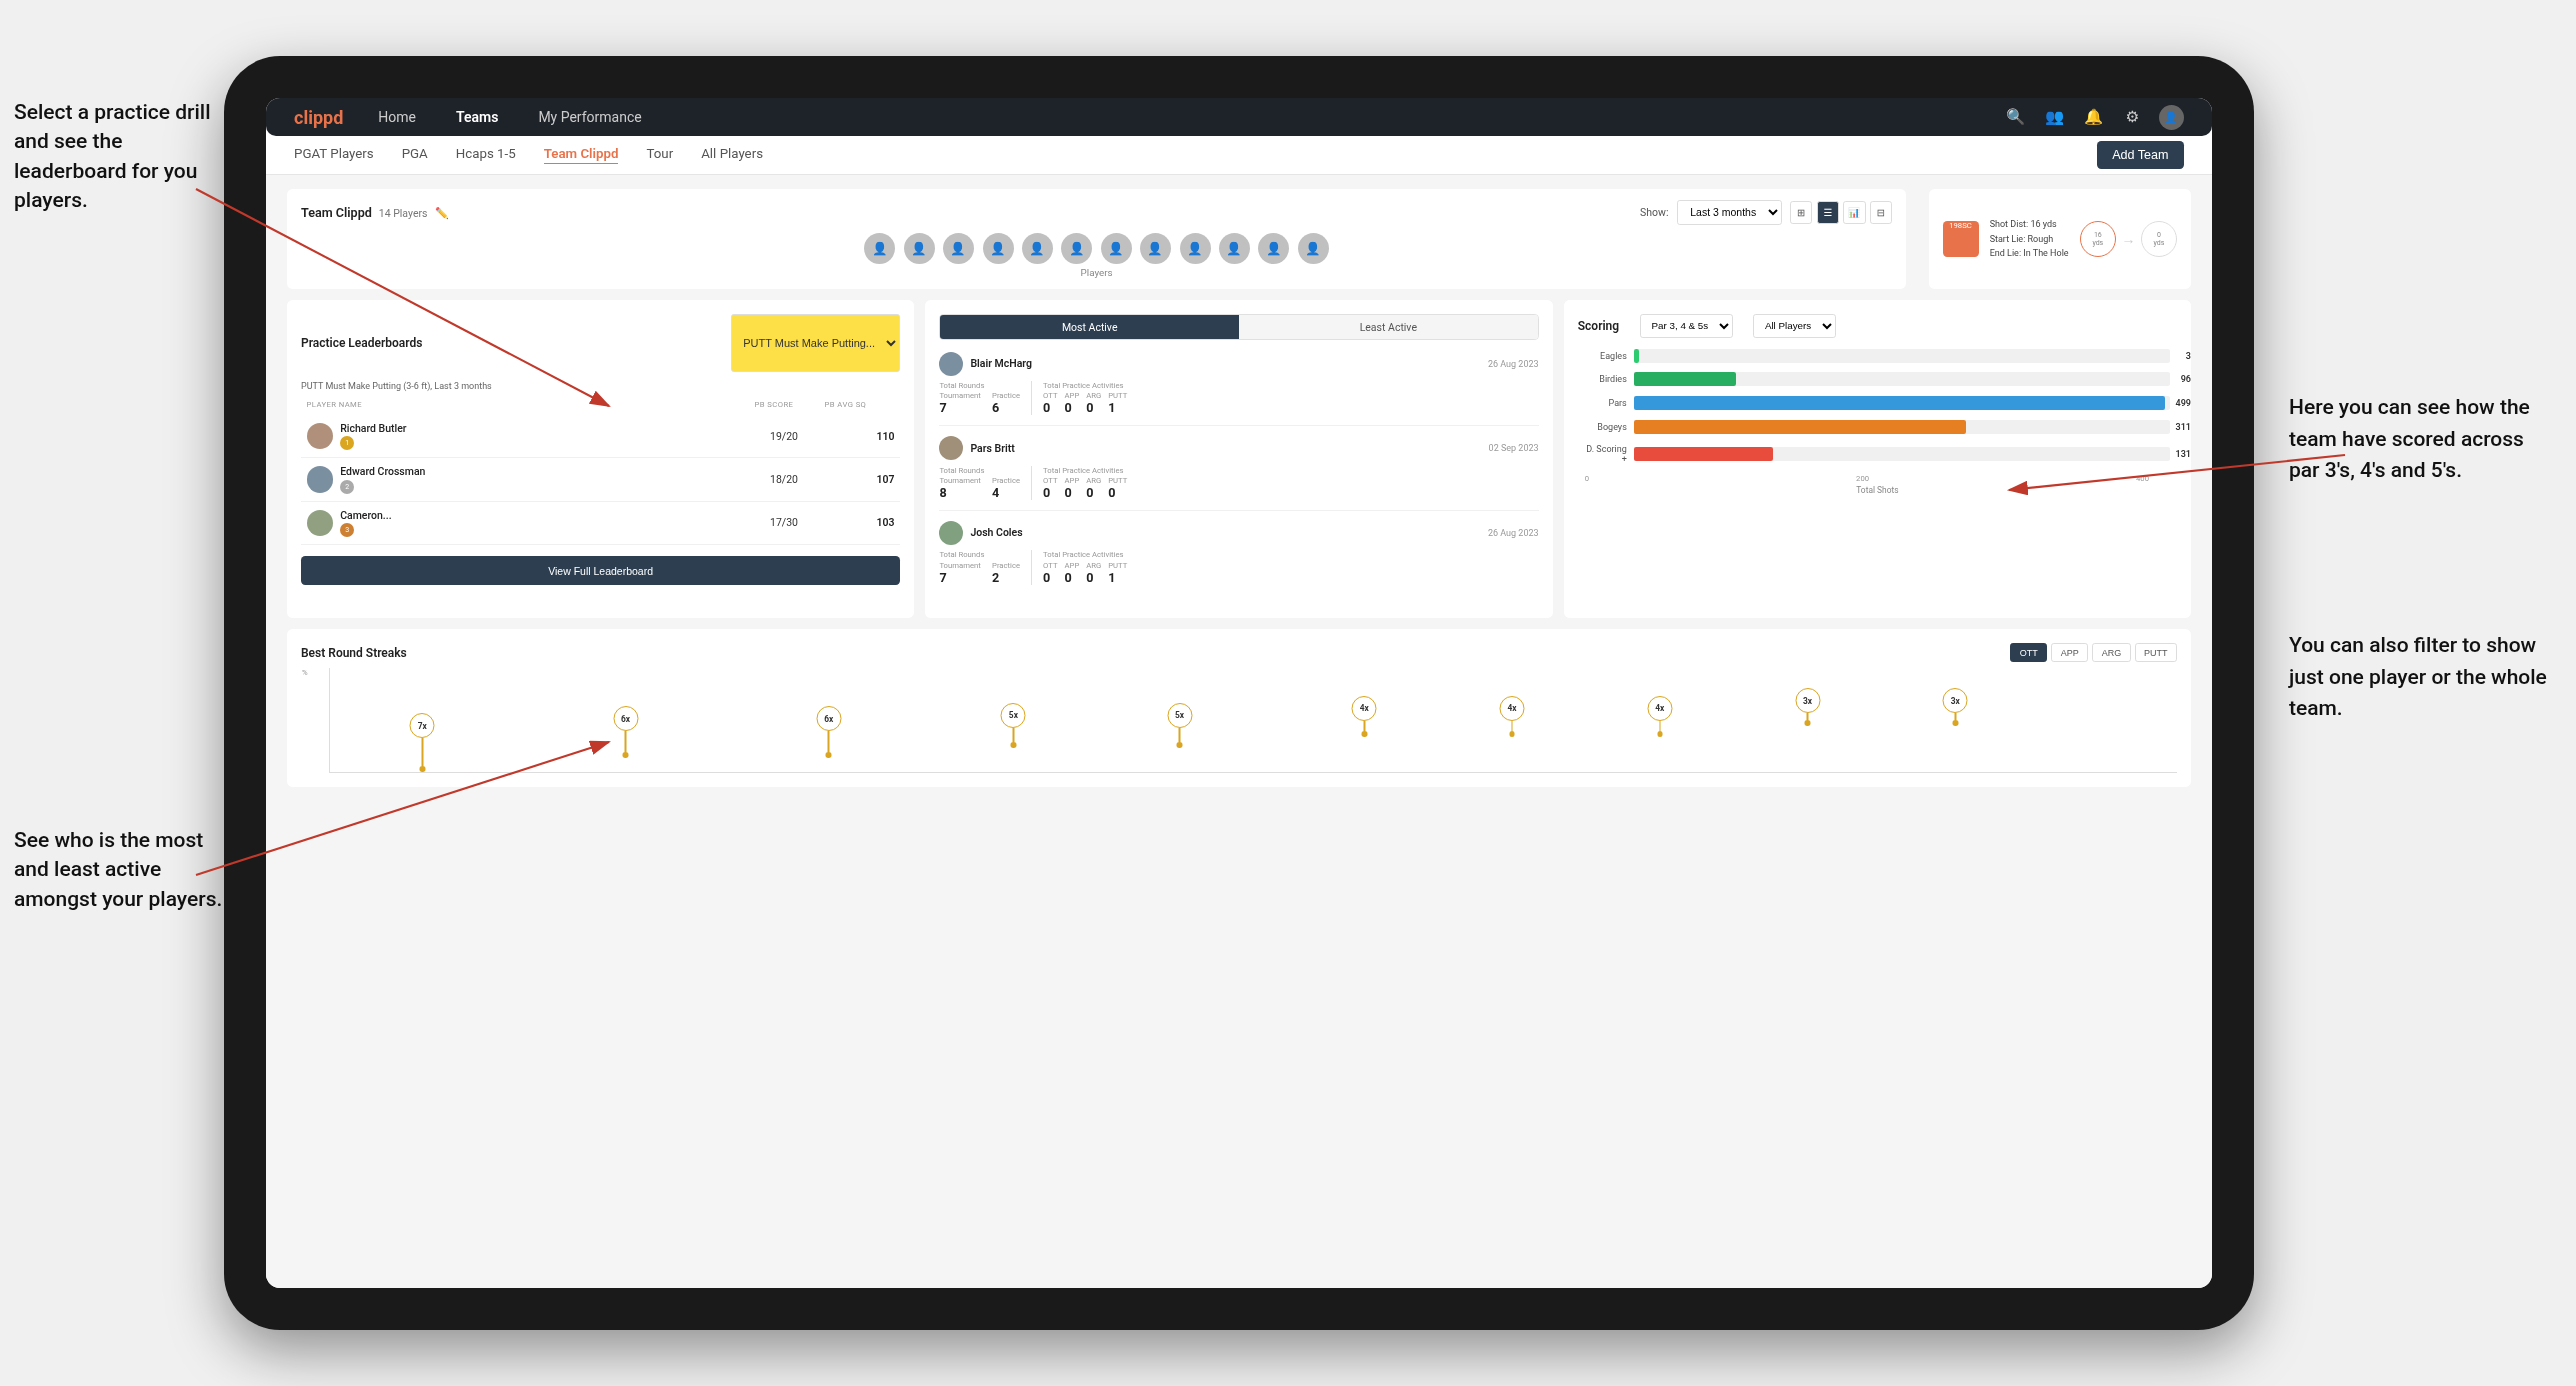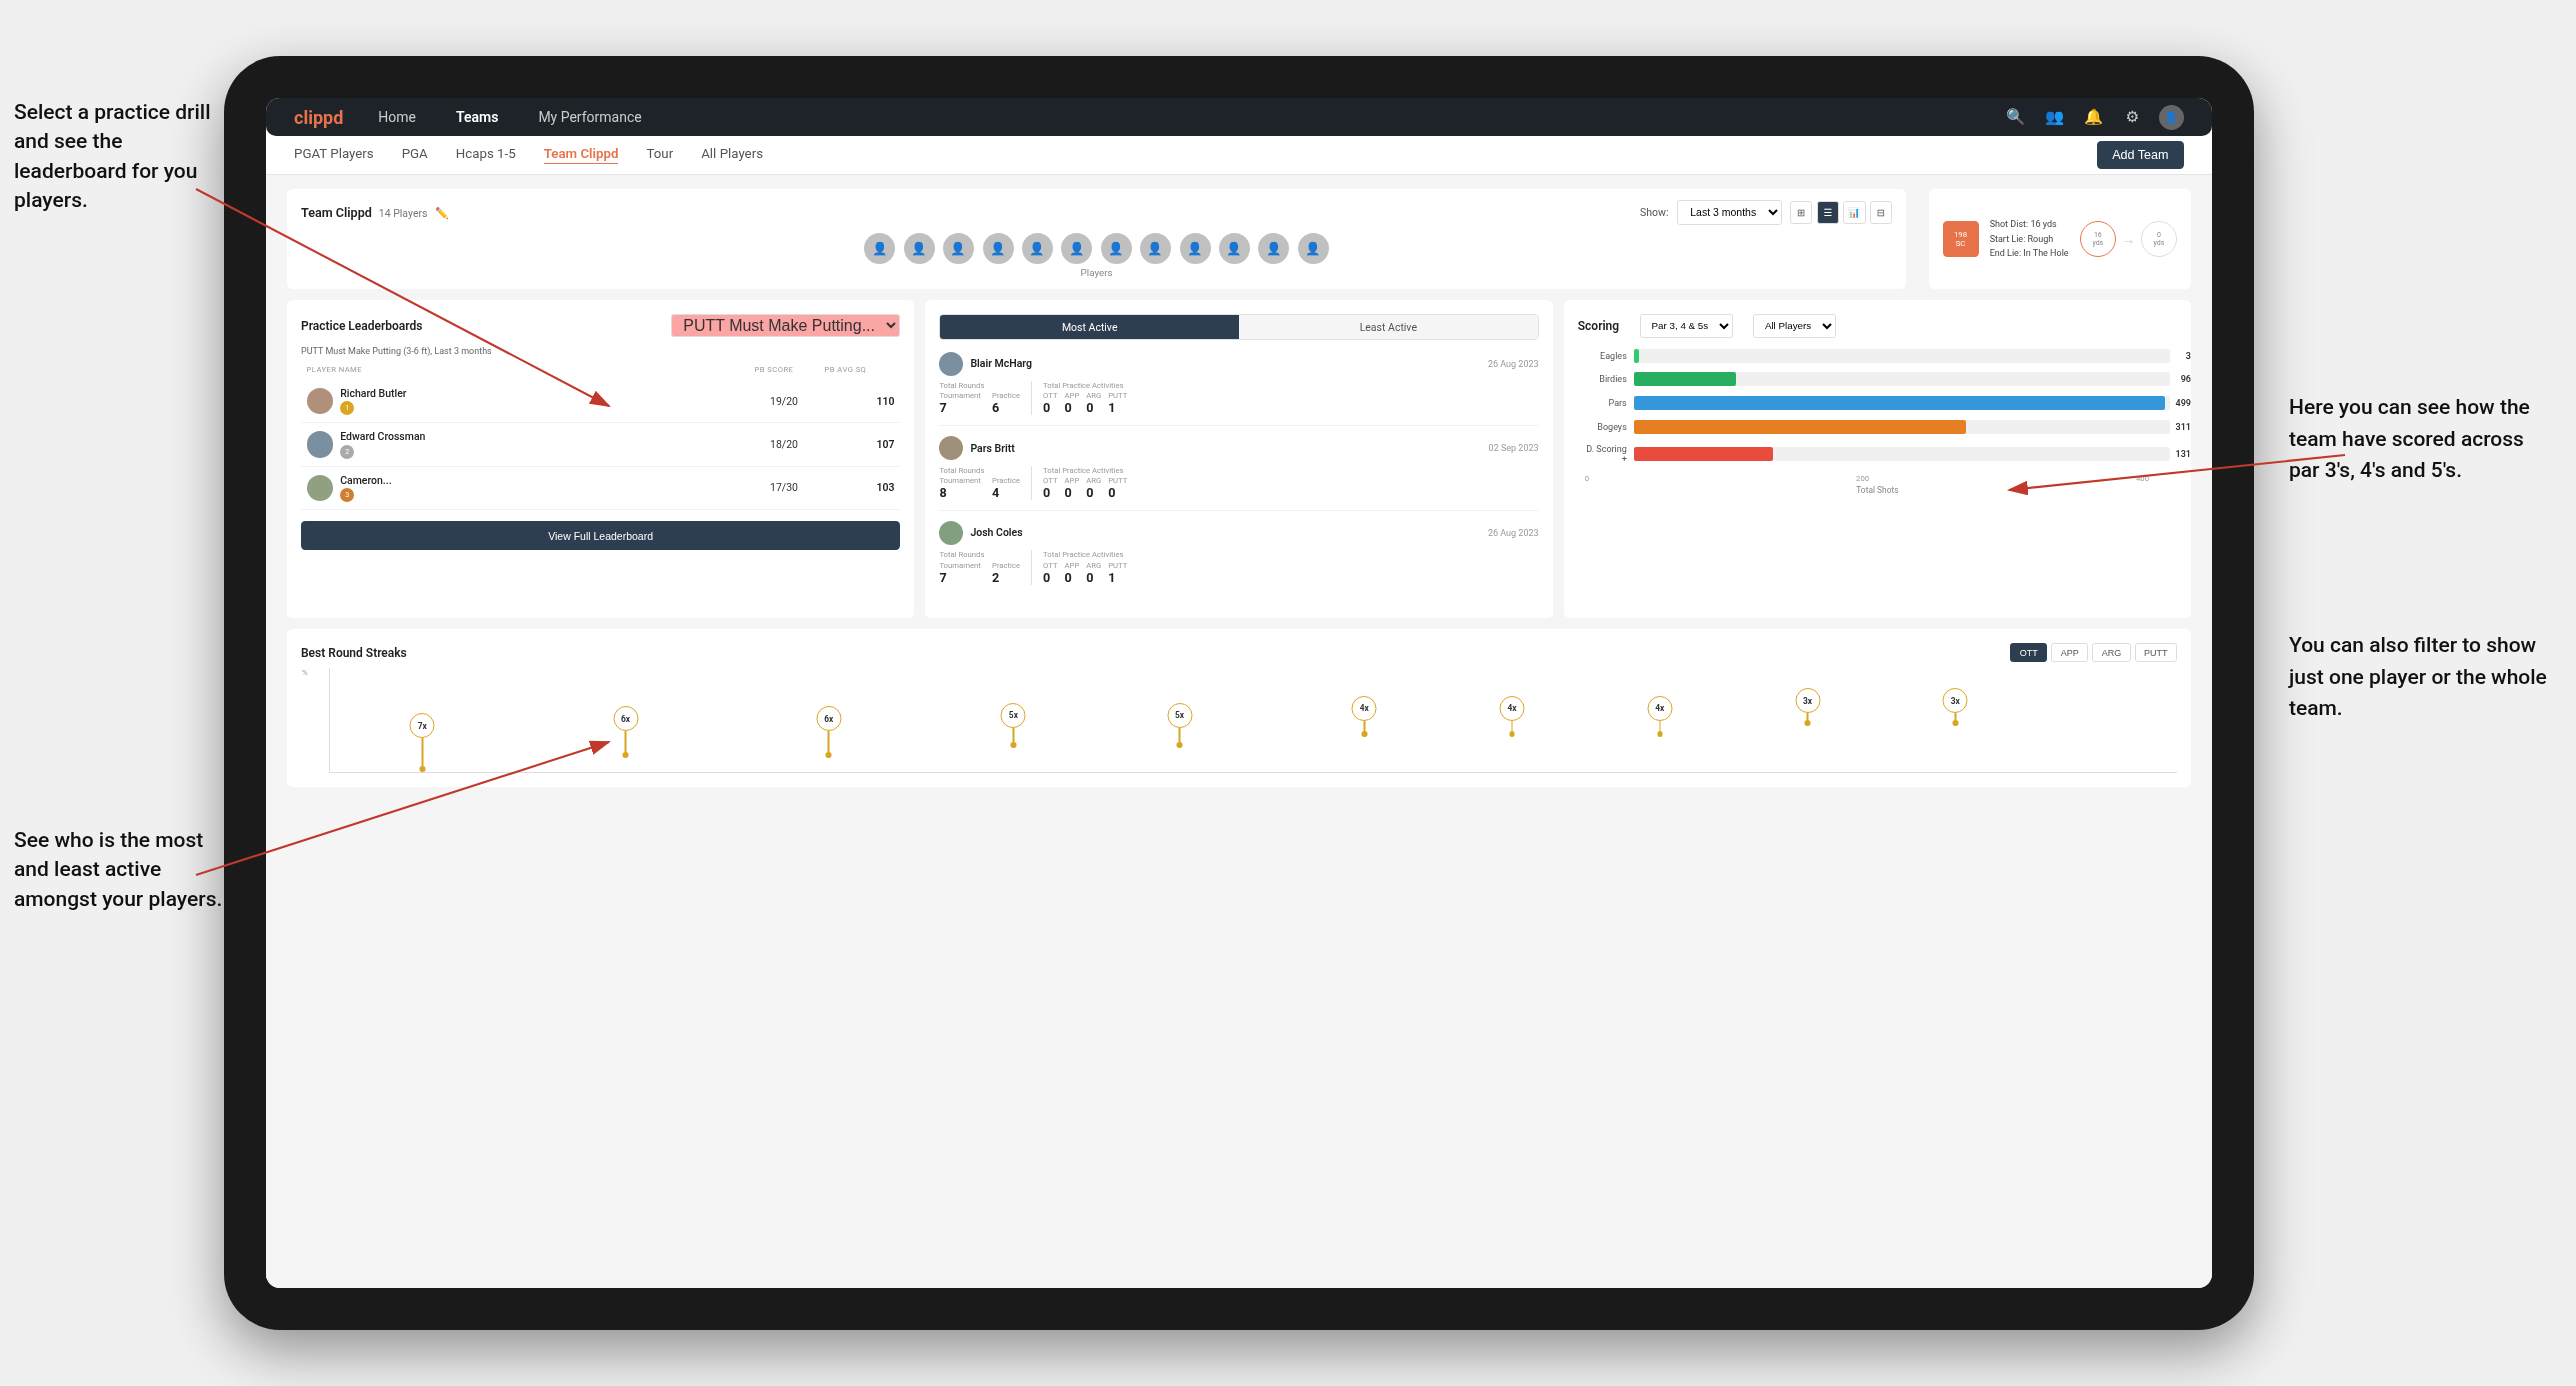--- a/index.html
+++ b/index.html
@@ -209,23 +209,23 @@
     }
     .shot-badge {
       background: #e8734a;
       color: #fff;
       font-size: 14px;
       font-weight: 700;
       width: 36px;
       height: 36px;
       border-radius: 4.2px;
       display: flex;
-      align-items: center;
+      align-items: flex-start;
       justify-content: center;
-      flex-direction: column;
+      flex-direction: row;
     }
     .shot-badge span { font-size: 7.7px; font-weight: 400; }
     .shot-details { font-size: 9px; color: #444; line-height: 1.6; }
     .shot-circles { display: flex; gap: 5.6px; align-items: center; }
     .shot-circle {
       width: 36px;
       height: 36px;
       border-radius: 50%;
       border: 1.4px solid #ddd;
       display: flex;
@@ -256,23 +256,23 @@
     .card-header {
       display: flex;
       align-items: center;
       justify-content: space-between;
       margin-bottom: 8.4px;
     }
     .card-title { font-size: 12px; font-weight: 600; color: #222; }
     .drill-select {
       border: 0.7px solid #ddd;
       border-radius: 2.8px;
-      padding: 1px 7px;
-      font-size: 16px;
-      background: #fca5a5;
+      padding: 21px 7px;
+      font-size: 11px;
+      background: #fde047;
       color: #333;
     }
     .drill-subtitle { font-size: 9px; color: #666; margin-bottom: 9.8px; }
     .lb-header {
       display: grid;
       grid-template-columns: 1fr 70px 70px;
       font-size: 7.7px;
       color: #999;
       text-transform: uppercase;
       letter-spacing: 0.4px;

